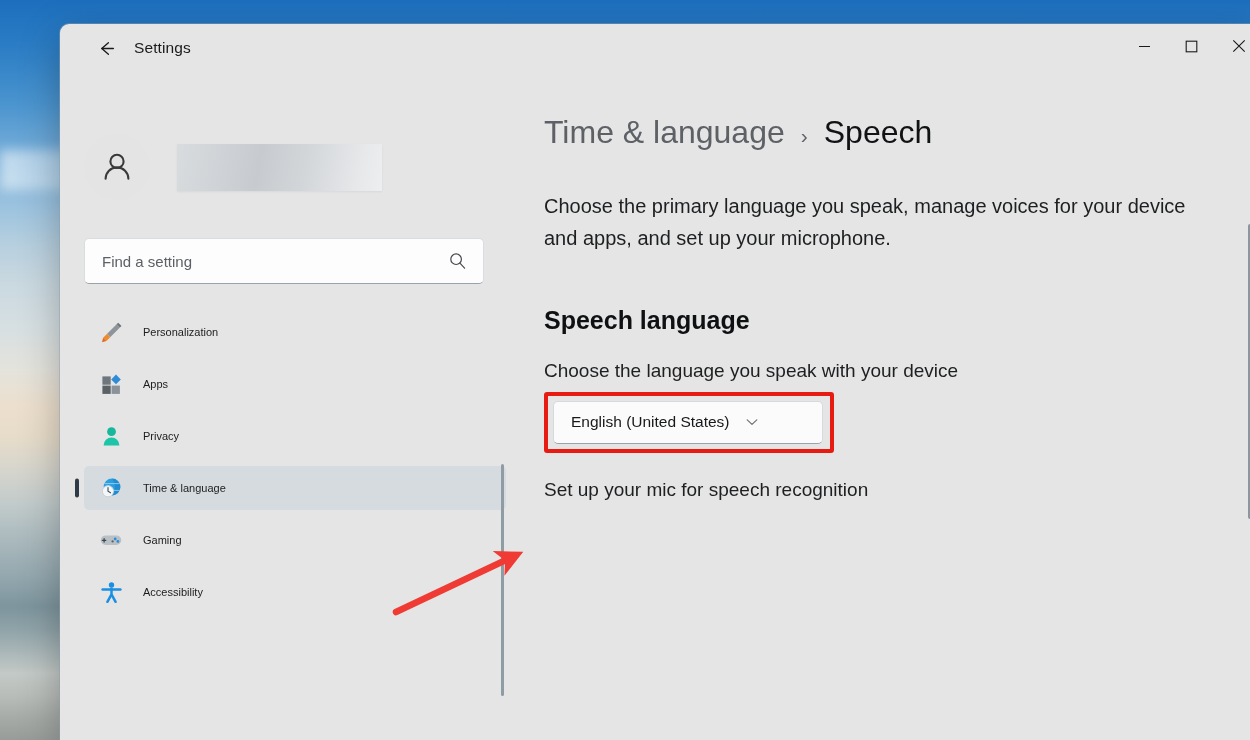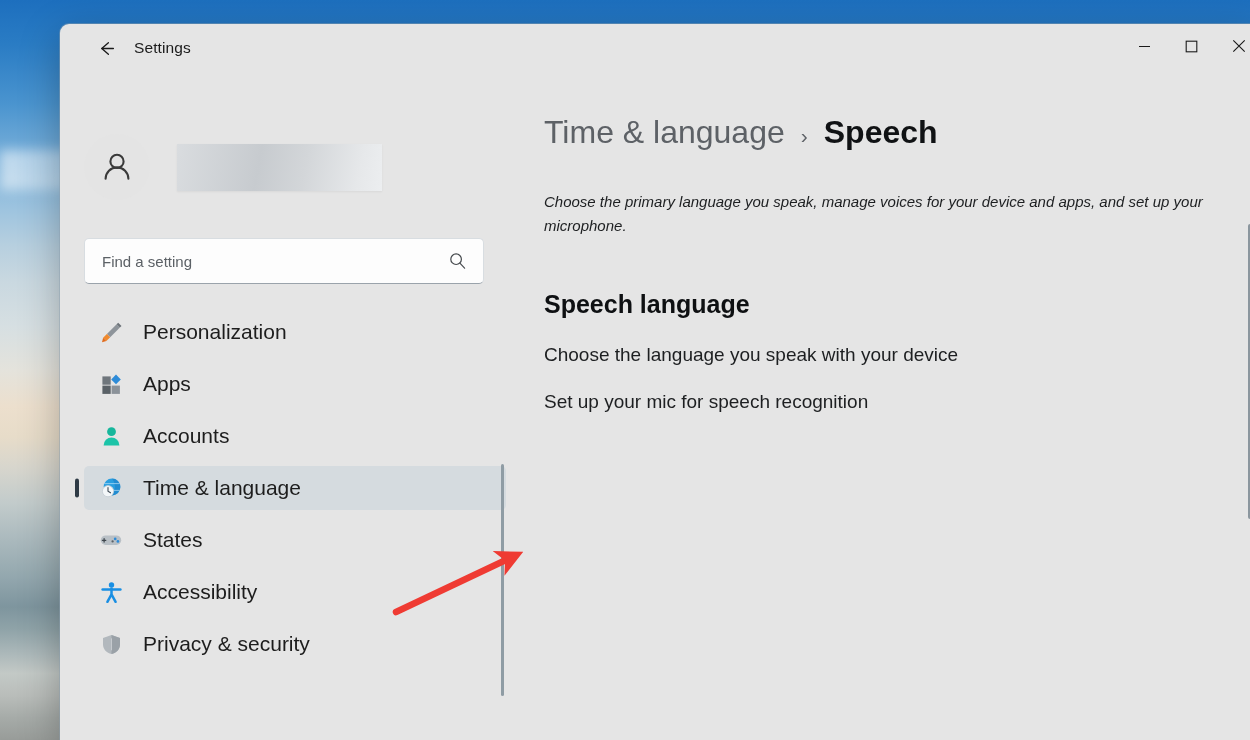--- a/index.html
+++ b/index.html
@@ -166,21 +166,21 @@
     border-radius: 2px;
     background: #2e3a45;
   }
   .nav-icon {
     width: 26px; height: 26px;
     display: flex; align-items: center; justify-content: center;
     flex: 0 0 auto;
   }
   .nav-label {
     margin-left: 19px;
-    font-size: 21px; color: #1d1d1d;
+    font-size: 11px; color: #1d1d1d;
     white-space: nowrap;
   }
 
   
   #pane-divider {
     position: absolute;
     left: 441px; top: 392px;
     width: 3px; height: 232px;
     background: #8f9ca4;
     border-radius: 2px;
@@ -196,26 +196,26 @@
   #breadcrumb {
     margin: 42px 0 0 14px;
     display: flex; align-items: baseline;
     font-size: 32px;
   }
   #crumb-parent { color: #5d6166; cursor: pointer; }
   #crumb-sep {
     margin: 0 16px;
     color: #5d6166; font-size: 21px;
   }
-  #crumb-current { color: #101214; font-weight: bold; }
+  #crumb-current { color: #101214; font-weight: normal; }
 
   #page-description {
     margin: 39px 14px 0 14px;
-    font-size: 15px; line-height: 1.62;
-    color: #1d1f21; max-width: 678px; font-style: italic;
+    font-size: 20px; line-height: 1.62;
+    color: #1d1f21; max-width: 678px;
   }
 
   .section-heading {
     margin: 51px 0 0 14px;
     font-size: 25px; font-weight: bold;
     color: #0e1012;
   }
   .section-sub {
     margin: 25px 0 0 14px;
     font-size: 19px; color: #1d1f21;
@@ -381,21 +381,21 @@
         <span class="nav-label">Apps</span>
       </div>
 
       <div class="nav-item">
         <span class="nav-icon">
           <svg width="23" height="23" viewBox="0 0 23 23">
             <circle cx="11.5" cy="6.7" r="4.4" fill="#16b79c"></circle>
             <path d="M3.6 20.4 a7.9 7.9 0 0 1 15.8 0 Z" fill="#1cc4a8"></path>
           </svg>
         </span>
-        <span class="nav-label">Accounts</span>
+        <span class="nav-label">Privacy</span>
       </div>
 
       <div class="nav-item selected">
         <span class="nav-icon">
           <svg width="24" height="24" viewBox="0 0 24 24">
             <circle cx="13" cy="11" r="8.4" fill="#2a9fe0"></circle>
             <path d="M13 2.6 a8.4 8.4 0 0 1 0 16.8 a13 13 0 0 0 0 -16.8 Z" fill="#1b7cc2" opacity=".55"></path>
             <path d="M5.2 7.6 h15.6 M5.2 14.4 h15.6" stroke="#bfe3f7" stroke-width=".85" fill="none" opacity=".8"></path>
             <circle cx="9" cy="15.2" r="5.6" fill="#f4f7f9" stroke="#c3ccd3" stroke-width=".8"></circle>
             <path d="M9 11.6 V15.2 L11.5 16.8" stroke="#45505a" stroke-width="1.15" fill="none" stroke-linecap="round"></path>
@@ -407,64 +407,65 @@
       <div class="nav-item">
         <span class="nav-icon">
           <svg width="24" height="24" viewBox="0 0 24 24">
             <rect x="1.8" y="7.4" width="20.4" height="9.6" rx="4.8" fill="#b9c0c6"></rect>
             <path d="M5.1 10.6 v3.4 M3.4 12.3 h3.4" stroke="#3d454c" stroke-width="1.25" stroke-linecap="round"></path>
             <circle cx="16.2" cy="10.9" r="1.35" fill="#2d8bd8"></circle>
             <circle cx="18.9" cy="13.4" r="1.35" fill="#2d8bd8"></circle>
             <circle cx="13.6" cy="13.4" r="1.15" fill="#5a6167"></circle>
           </svg>
         </span>
-        <span class="nav-label">States</span>
+        <span class="nav-label">Gaming</span>
       </div>
 
       <div class="nav-item">
         <span class="nav-icon">
           <svg width="23" height="23" viewBox="0 0 23 23">
             <circle cx="11.5" cy="3.9" r="2.7" fill="#1a8fe3"></circle>
             <path d="M2.6 8.6 h17.8" stroke="#1a8fe3" stroke-width="2.5" stroke-linecap="round"></path>
             <path d="M11.5 7.4 V13.4 M11.5 13.4 L7.4 20.8 M11.5 13.4 L15.6 20.8" stroke="#1a8fe3" stroke-width="2.5" fill="none" stroke-linecap="round"></path>
           </svg>
         </span>
         <span class="nav-label">Accessibility</span>
       </div>
 
-      <div class="nav-item">
-        <span class="nav-icon">
-          <svg width="23" height="23" viewBox="0 0 23 23">
-            <path d="M11.5 1.9 L20 5 v6.2 c0 5.3 -3.6 8.6 -8.5 9.9 C6.6 19.8 3 16.5 3 11.2 V5 Z" fill="#b2b8bd"></path>
-            <path d="M11.5 1.9 L20 5 v6.2 c0 5.3 -3.6 8.6 -8.5 9.9 Z" fill="#9aa1a7"></path>
-            <path d="M11.5 5.4 v11.9" stroke="#e6e9eb" stroke-width=".9" opacity=".55"></path>
-          </svg>
-        </span>
-        <span class="nav-label">Privacy &amp; security</span>
-      </div>
 
     </div>
 
     <div id="pane-divider"></div>
   </div>
 
   <div id="content">
 
     <div id="breadcrumb">
       <span id="crumb-parent">Time &amp; language</span>
       <span id="crumb-sep">›</span>
       <span id="crumb-current">Speech</span>
     </div>
 
     <div id="page-description">Choose the primary language you speak, manage voices for your device and apps, and set up your microphone.</div>
 
     <div class="section-heading">Speech language</div>
 
     <div class="section-sub">Choose the language you speak with your device</div>
 
+    <div id="language-dropdown-wrap">
+      <div id="language-dropdown">
+        <span id="language-value">English (United States)</span>
+        <span id="chevron-down-icon-wrap">
+          <svg width="16" height="16" viewBox="0 0 16 16">
+            <path d="M3.2 5.9 L8 10.4 L12.8 5.9" fill="none" stroke="#6d747a" stroke-width="1.25" stroke-linecap="round" stroke-linejoin="round"></path>
+          </svg>
+        </span>
+      </div>
+      <div id="language-annotation-box"></div>
+    </div>
 
 
 
     <div class="section-sub">Set up your mic for speech recognition</div>
 
     <div id="content-scrollbar"></div>
   </div>
 
 </div>
 

